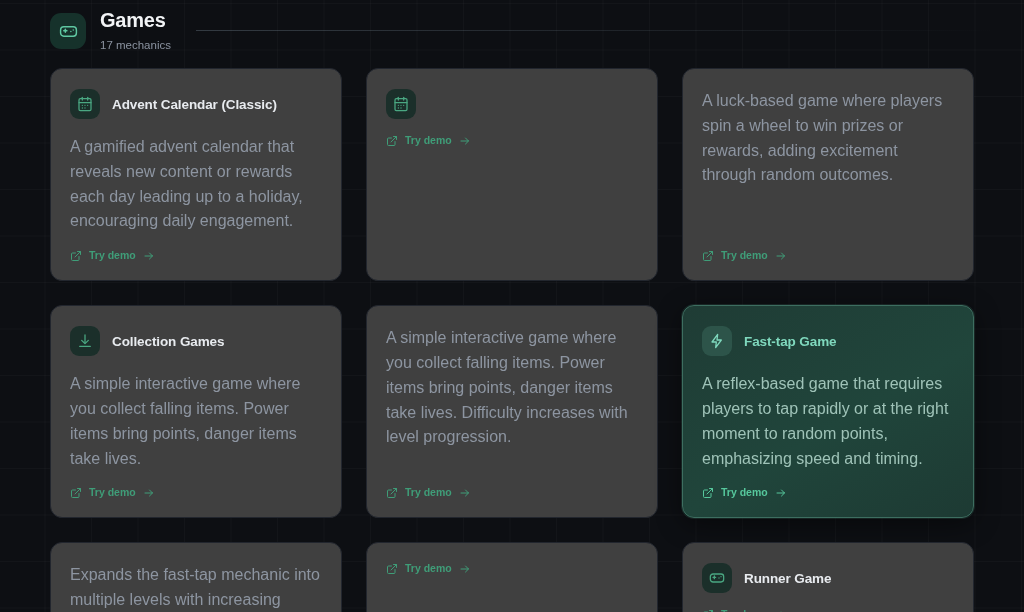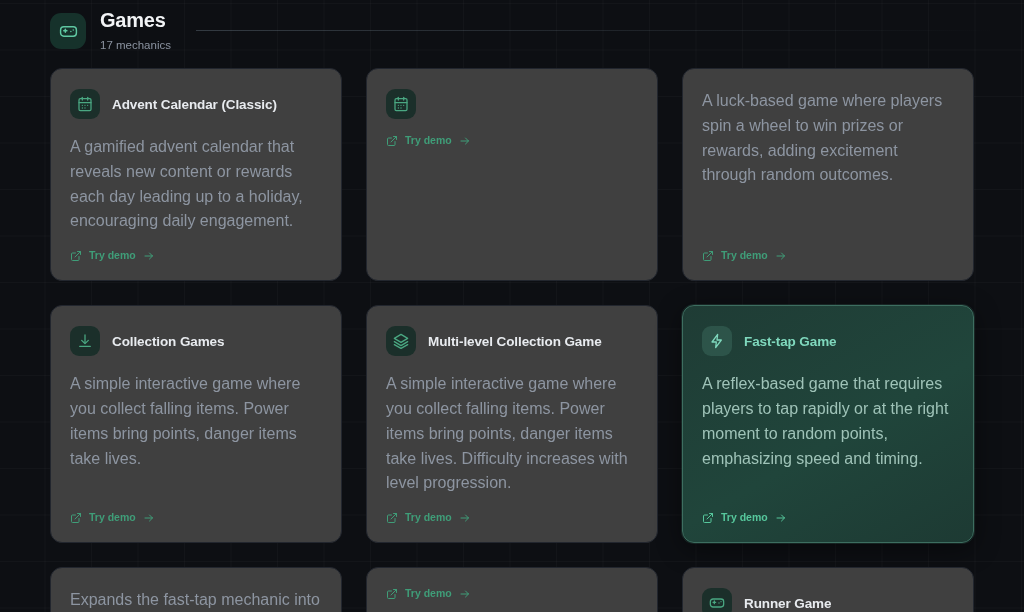--- a/index.html
+++ b/index.html
@@ -302,30 +302,20 @@
           <span class="label">Try demo</span>
           <span>
             <svg width="12" height="12" viewBox="0 0 24 24" fill="none" stroke="#3f9d78" stroke-width="2" stroke-linecap="round" stroke-linejoin="round">
               <line x1="4" y1="12" x2="19" y2="12"></line>
               <polyline points="13 6 19 12 13 18"></polyline>
             </svg>
           </span>
         </div>
       </div>
       <div class="card">
-        <div class="card-head">
-          <div class="card-icon-box">
-            <svg width="16" height="16" viewBox="0 0 24 24" fill="none" stroke="#4aa882" stroke-width="1.9" stroke-linecap="round" stroke-linejoin="round">
-              <polygon points="12 2 22 8 12 14 2 8 12 2"></polygon>
-              <polyline points="2 13 12 19 22 13"></polyline>
-              <polyline points="2 17.5 12 23 22 17.5"></polyline>
-            </svg>
-          </div>
-          <div class="card-title">Multi-level Collection Game</div>
-        </div>
         <div class="card-desc">A simple interactive game where you collect falling items. Power items bring points, danger items take lives. Difficulty increases with level progression.</div>
         <div class="try-demo">
           <span>
             <svg width="12" height="12" viewBox="0 0 24 24" fill="none" stroke="#3f9d78" stroke-width="2" stroke-linecap="round" stroke-linejoin="round">
               <path d="M18 13v6a2 2 0 0 1-2 2H5a2 2 0 0 1-2-2V8a2 2 0 0 1 2-2h6"></path>
               <polyline points="15 3 21 3 21 9"></polyline>
               <line x1="10" y1="14" x2="21" y2="3"></line>
             </svg>
           </span>
           <span class="label">Try demo</span>

